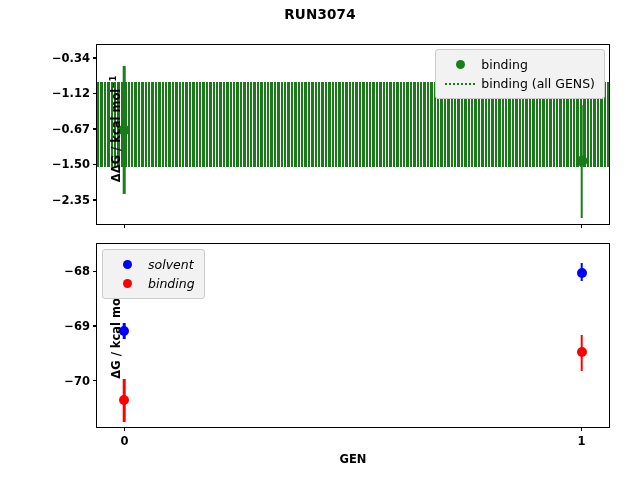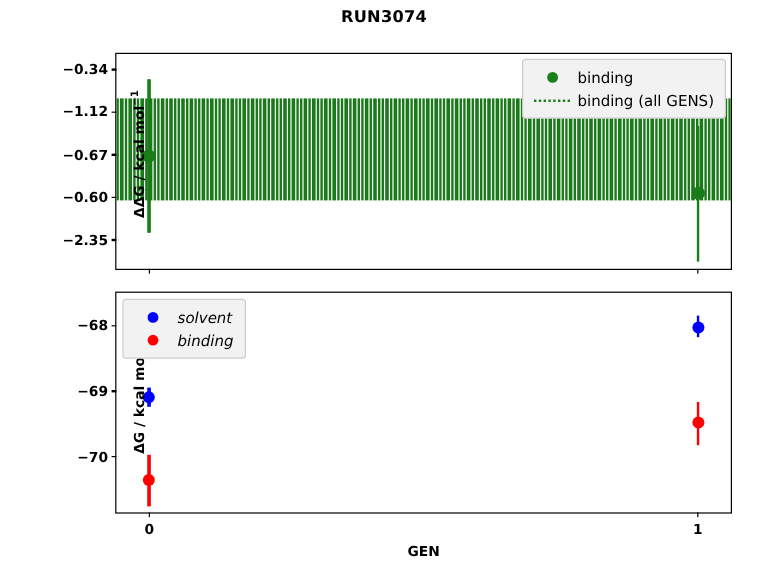--- a/index.html
+++ b/index.html
@@ -330,21 +330,21 @@
     <div class="ylabel" id="ylabel-top">
       <span>ΔΔG / kcal mol</span><span class="sup">−1</span>
     </div>
   <div class="ytick" style="top: 11.9857px;"></div>
       <div class="yticklabel" style="top: 12.7857px;">−0.34</div>
       <div class="ytick" style="top: 47.5016px;"></div>
       <div class="yticklabel" style="top: 48.3016px;">−1.12</div>
       <div class="ytick" style="top: 83.0175px;"></div>
       <div class="yticklabel" style="top: 83.8175px;">−0.67</div>
       <div class="ytick" style="top: 118.533px;"></div>
-      <div class="yticklabel" style="top: 119.333px;">−0.60</div>
+      <div class="yticklabel" style="top: 119.333px;">−1.50</div>
       <div class="ytick" style="top: 154.049px;"></div>
       <div class="yticklabel" style="top: 154.849px;">−2.35</div>
       <div class="xtick" style="left: 26.6286px;"></div>
       <div class="xtick" style="left: 483.771px;"></div>
     </div>
 
   <div class="axes" id="axes-bot">
     <div class="plotarea" id="plot-bot">
         <div class="errbar" style="left: 27.4286px; top: 79.209px; height: 15.8418px; background: rgb(0, 0, 255);"></div>
         <div class="dot" style="width: 10px; height: 10px; left: 27.4286px; top: 86.8567px; background: rgb(0, 0, 255);"></div>

